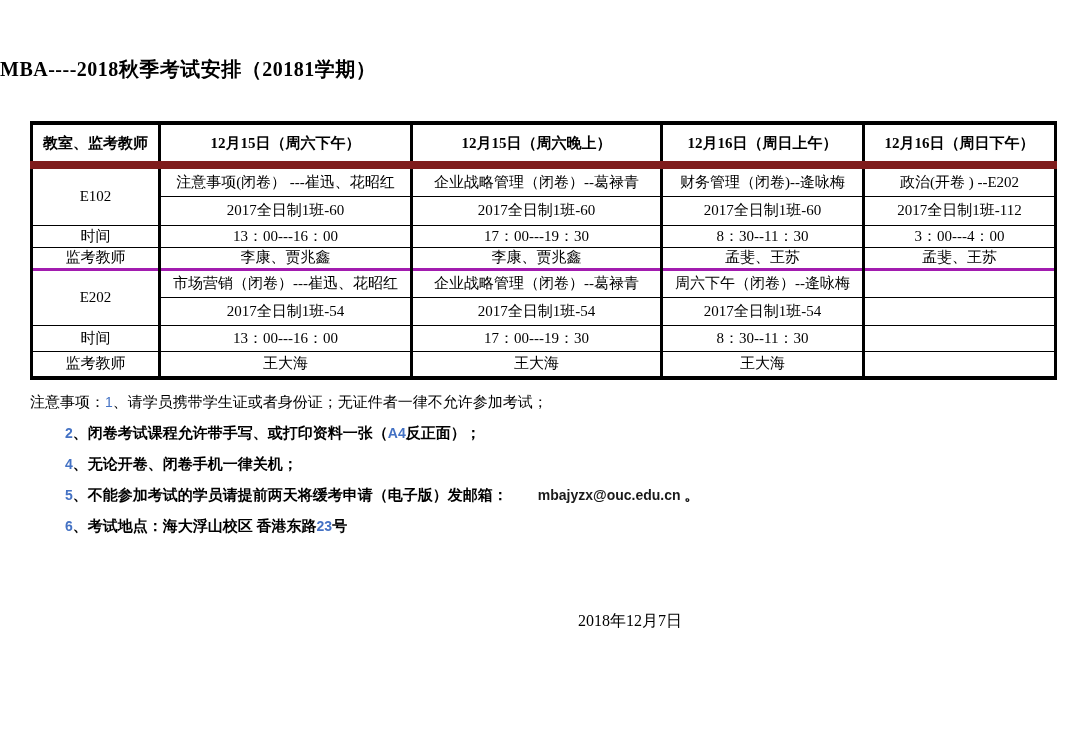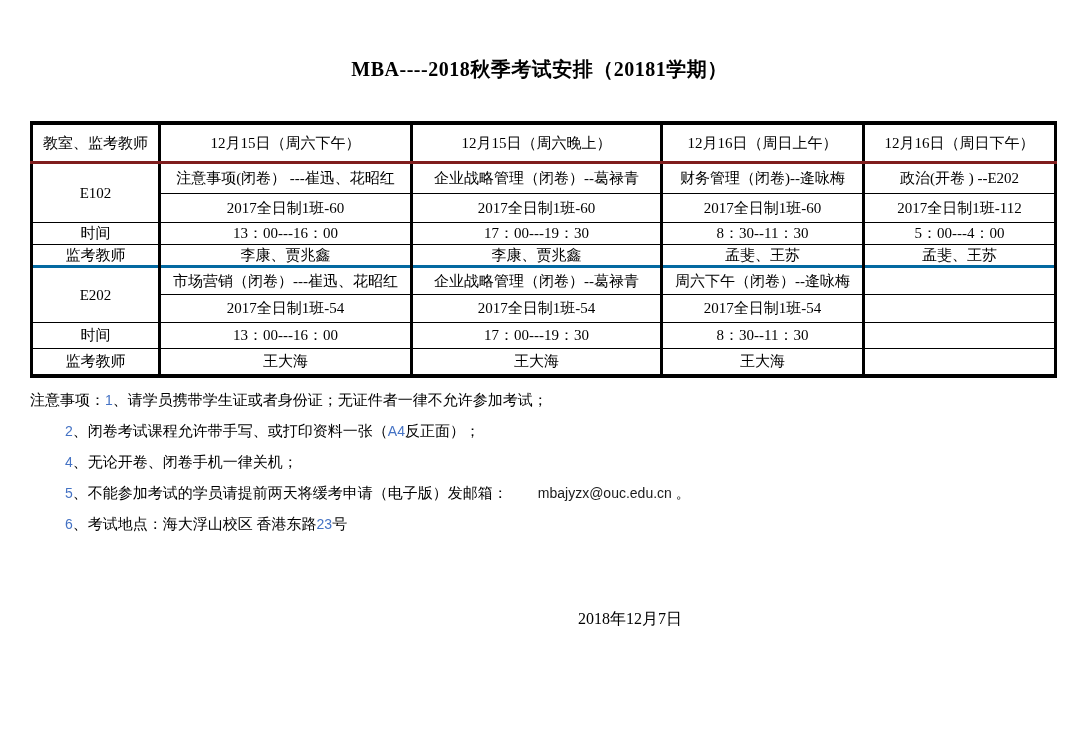--- a/index.html
+++ b/index.html
@@ -4,21 +4,20 @@
 <style>
   html,body { margin:0; padding:0; }
   body {
     width:1079px; height:742px;
     background:#ffffff; color:#000;
     font-family:"Liberation Serif","DejaVu Serif",serif;
     overflow:hidden;
   }
   .page-title {
     padding-top:56px;
-    text-align:center;
     font-size:20px;
     font-weight:bold;
     letter-spacing:0.5px;
   }
   table.schedule {
     margin:38px 0 0 30px;
     border-collapse:collapse;
     table-layout:fixed;
     width:1024px;
   }
@@ -30,39 +29,40 @@
     text-align:center;
     vertical-align:middle;
     font-size:15px;
     font-weight:normal;
     padding:0 1px;
     white-space:nowrap;
     overflow:hidden;
   }
   .schedule thead th {
     border-top:4px solid #000;
-    border-bottom:3px solid #7f1d1d;
+    border-bottom:8px solid #7f1d1d;
     height:36px;
+    font-weight:bold;
   }
-  .schedule tr.sec-divider td { border-top:3px solid #0369a1; }
+  .schedule tr.sec-divider td { border-top:3px solid #a21caf; }
   .schedule tr.last-row td { border-bottom:4px solid #000; }
   tr.h-course { height:31px; }
   tr.h-class  { height:29px;margin-top:39px; }
   tr.h-time   { height:22px; }
   tr.h-invig  { height:22px; }
   tr.h-course2{ height:28px; }
   tr.h-class2 { height:28px; }
   tr.h-time2  { height:26px; }
   tr.h-invig2 { height:27px; }
   .notes {
     margin:12px 0 0 30px;
     font-size:15px;
   }
   .note-line { line-height:21px; margin-bottom:10px; white-space:nowrap; }
-  .note-line.indent { margin-left:35px; }
+  .note-line.indent { margin-left:35px;font-weight:bold; }
   .seg-cn { }
   .seg-num {
     color:#4472c4;
     font-family:"Liberation Sans","DejaVu Sans",sans-serif;
     font-size:14px;
   }
   .seg-email {
     font-family:"Liberation Sans","DejaVu Sans",sans-serif;
     font-size:14px;
     color:#1a1a1a;
@@ -111,21 +111,21 @@
       <td>2017全日制1班-60</td>
       <td>2017全日制1班-60</td>
       <td>2017全日制1班-60</td>
       <td>2017全日制1班-112</td>
     </tr>
     <tr class="h-time">
       <td>时间</td>
       <td>13：00---16：00</td>
       <td>17：00---19：30</td>
       <td>8：30--11：30</td>
-      <td>5：00---4：00</td>
+      <td>3：00---4：00</td>
     </tr>
     <tr class="h-invig">
       <td>监考教师</td>
       <td>李康、贾兆鑫</td>
       <td>李康、贾兆鑫</td>
       <td>孟斐、王苏</td>
       <td>孟斐、王苏</td>
     </tr>
   </tbody>
   <tbody>

